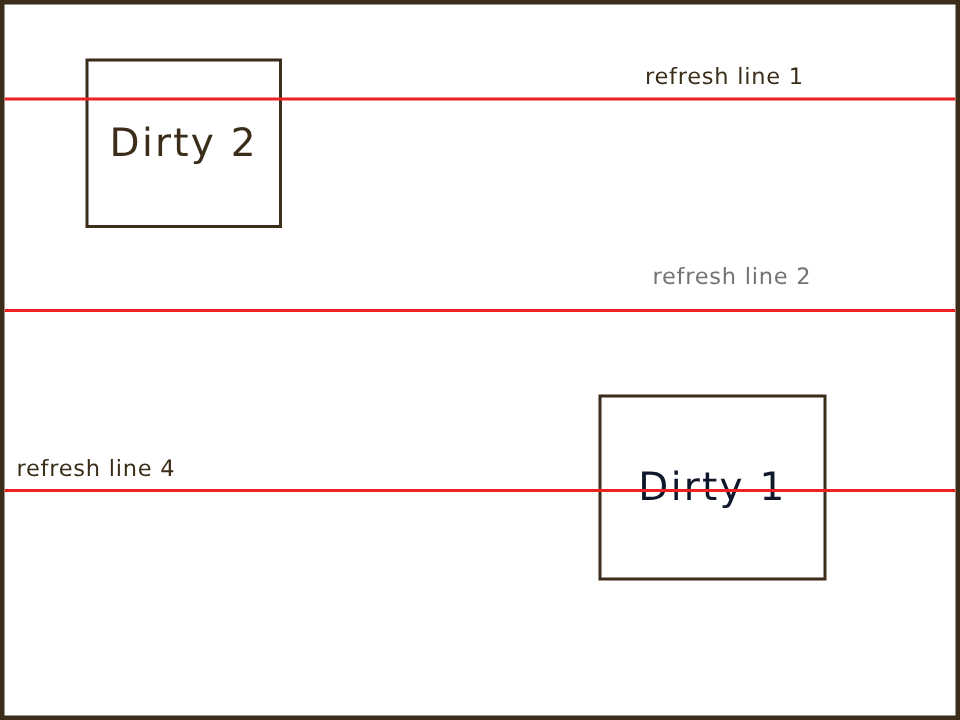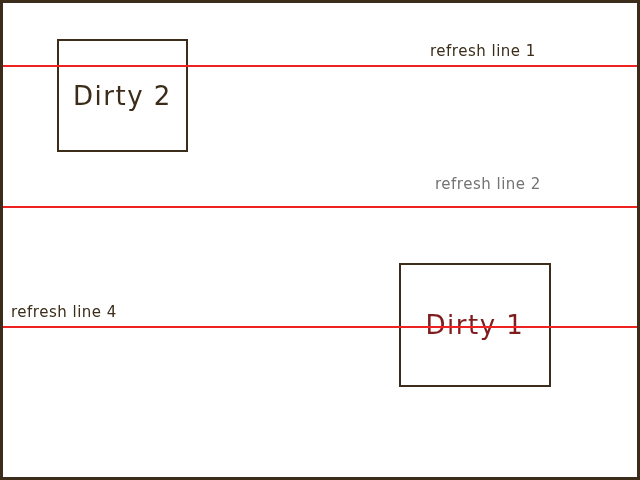--- a/index.html
+++ b/index.html
@@ -53,21 +53,21 @@
   }
 </style>
 </head>
 <body>
 
 <div class="canvas" style="border-color: rgb(59, 45, 25); background: rgb(255, 255, 255);">
     <div class="dirty-rect" style="left: 54px; top: 36px; width: 131px; height: 113px; border-color: rgb(59, 45, 25);">
       <span class="rect-label" style="color: rgb(59, 45, 25);">Dirty 2</span>
     </div>
     <div class="dirty-rect" style="left: 396px; top: 260px; width: 152px; height: 124px; border-color: rgb(59, 45, 25);">
-      <span class="rect-label" style="color: #7f1d1d;">Dirty 1</span>
+      <span class="rect-label" style="color: #0f172a;">Dirty 1</span>
     </div>
     <div class="refresh-label" style="left: 427px; top: 39px; color: rgb(59, 45, 25);">refresh line 1</div>
     <div class="refresh-line" style="top: 62px; background: rgb(238, 34, 34);"></div>
     <div class="refresh-label" style="left: 432px; top: 172px; color: #737373;">refresh line 2</div>
     <div class="refresh-line" style="top: 203px; background: rgb(238, 34, 34);"></div>
     <div class="refresh-label" style="left: 8px; top: 300px; color: rgb(59, 45, 25);">refresh line 4</div>
     <div class="refresh-line" style="top: 323px; background: rgb(238, 34, 34);"></div>
   </div>
 
 </body></html>

